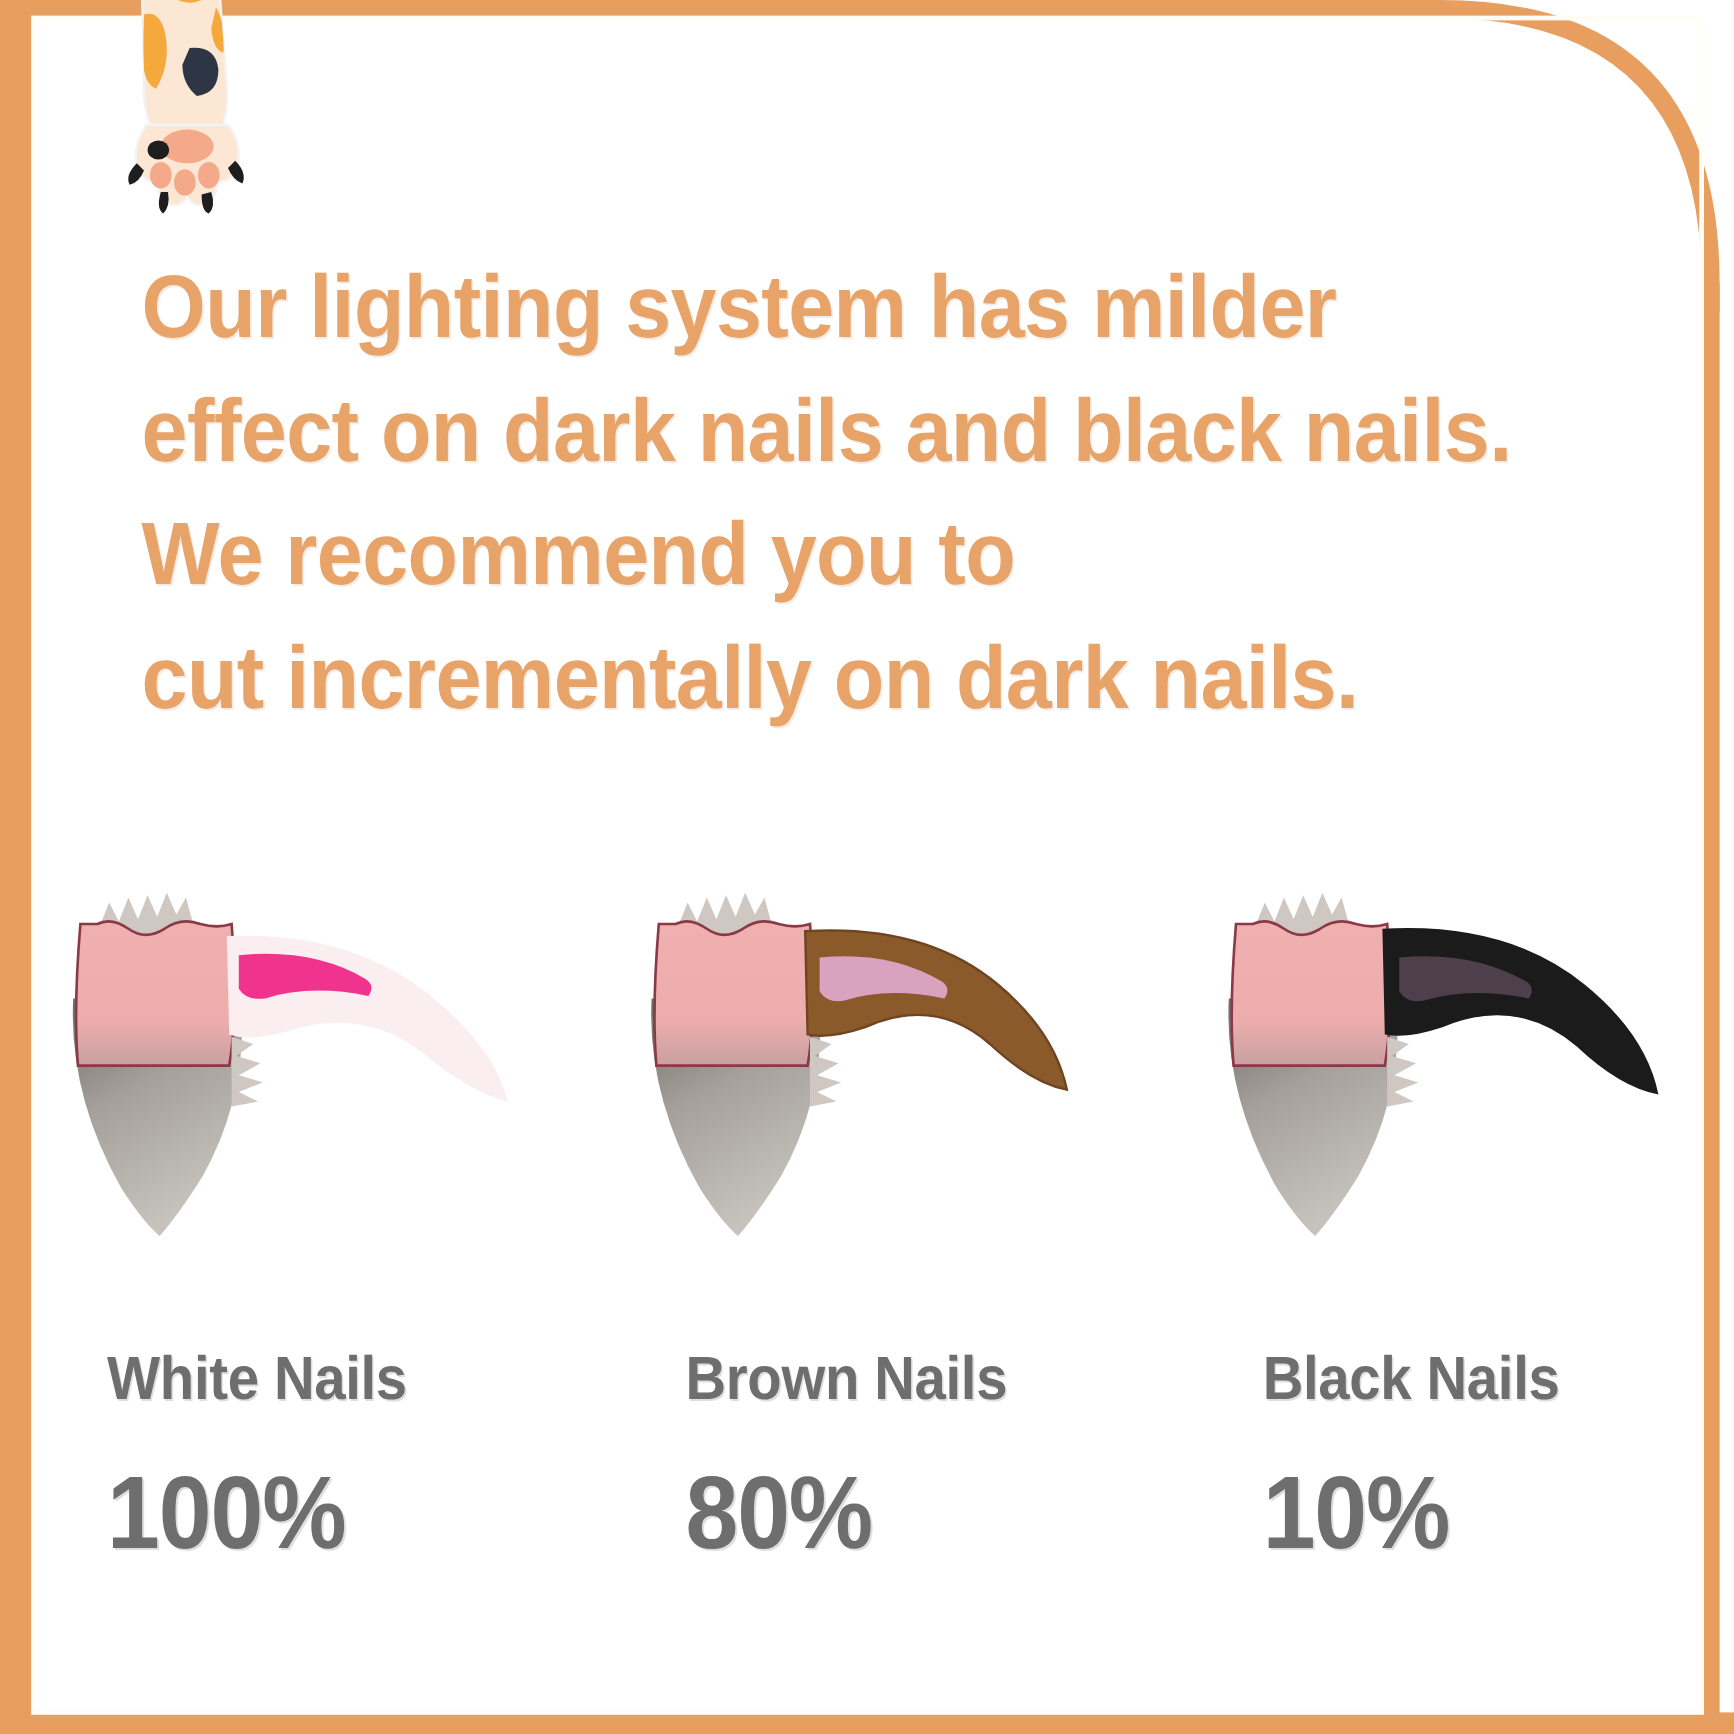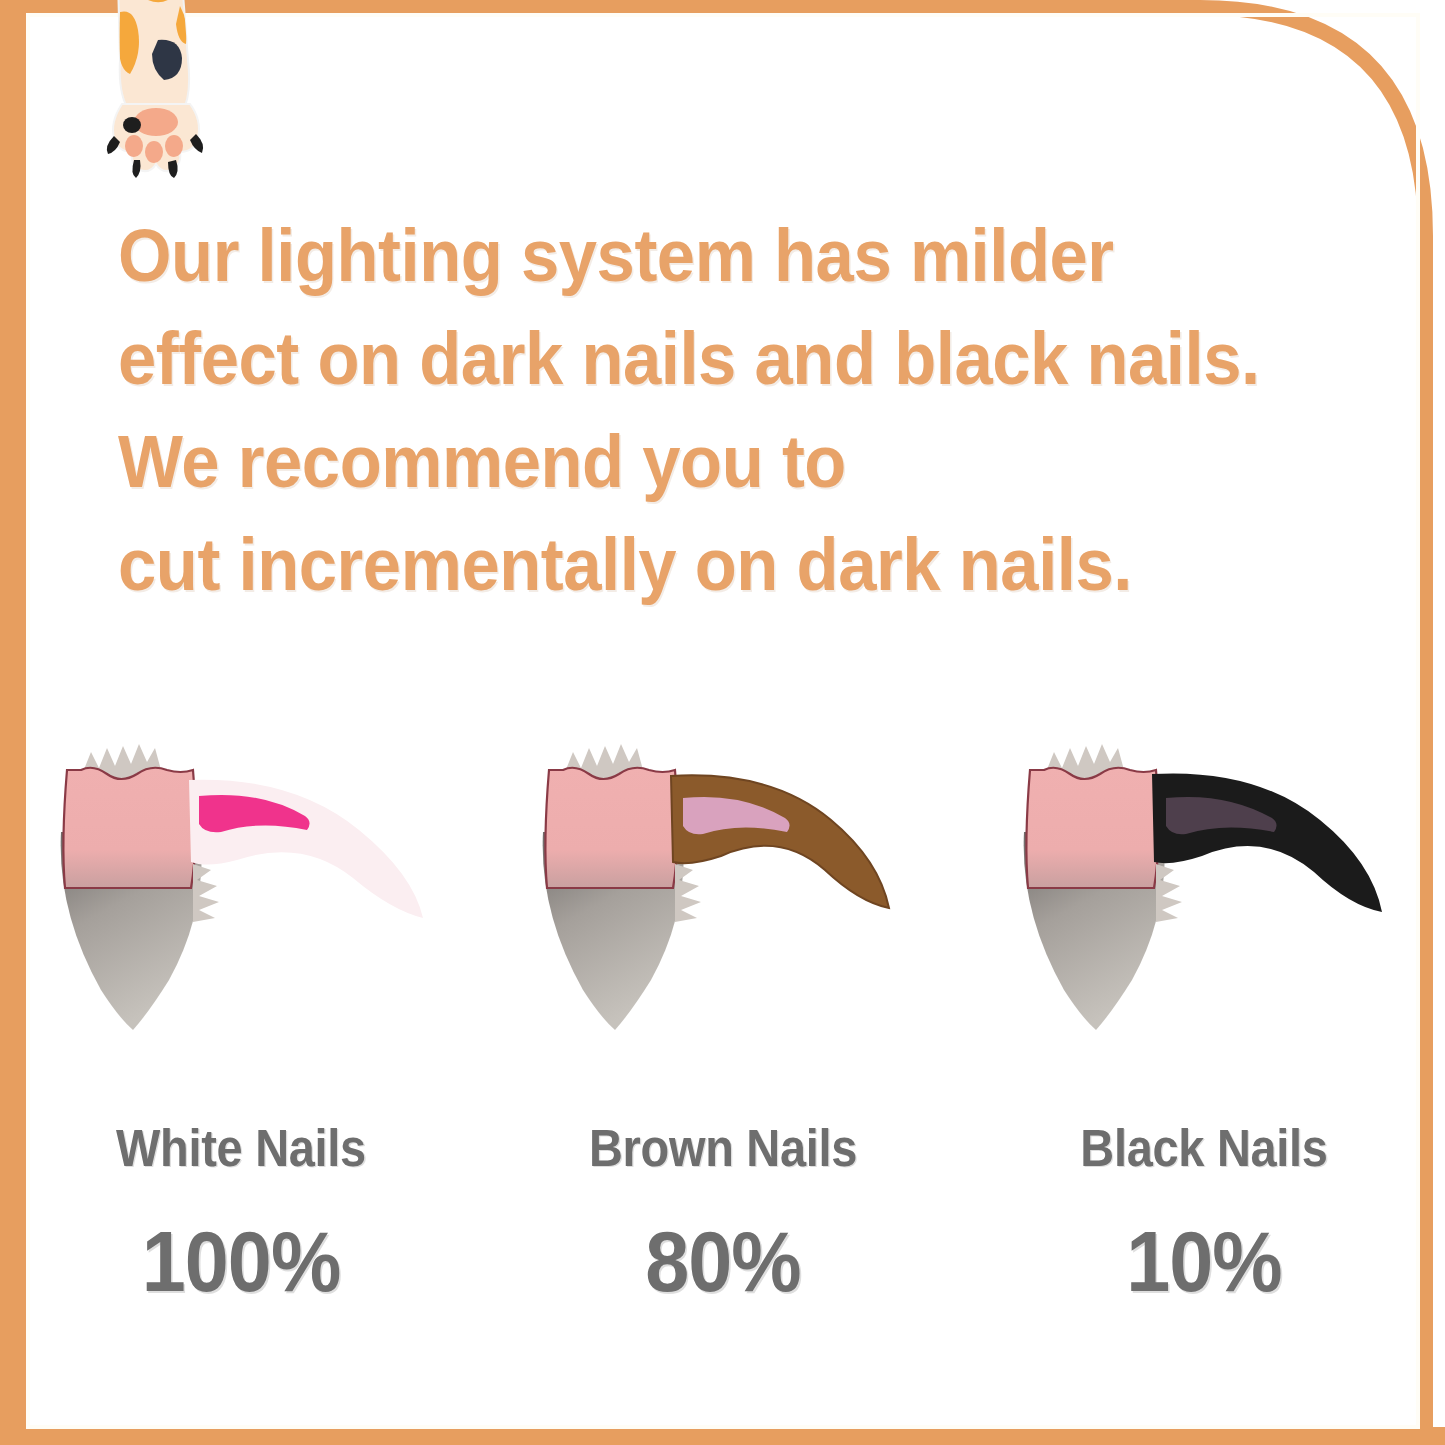--- a/index.html
+++ b/index.html
@@ -96,21 +96,20 @@
   .label-col {
     flex:1 1 0;
     text-align:left;
     position:relative;
   }
   .label-inner {
     position:absolute;
     left:50%;
     transform:translateX(-50%);
     width:330px;
-    text-align:center;
   }
   .nail-name {
     color:#6E6E6E;
     font-family:"Liberation Sans Narrow","Liberation Sans", sans-serif;
     font-weight:700;
     font-size:51px;
     line-height:58px;
     letter-spacing:-0.3px;
     transform:scaleX(0.92);
     text-shadow:1.4px 1.4px 0 rgba(90,90,90,0.20);

